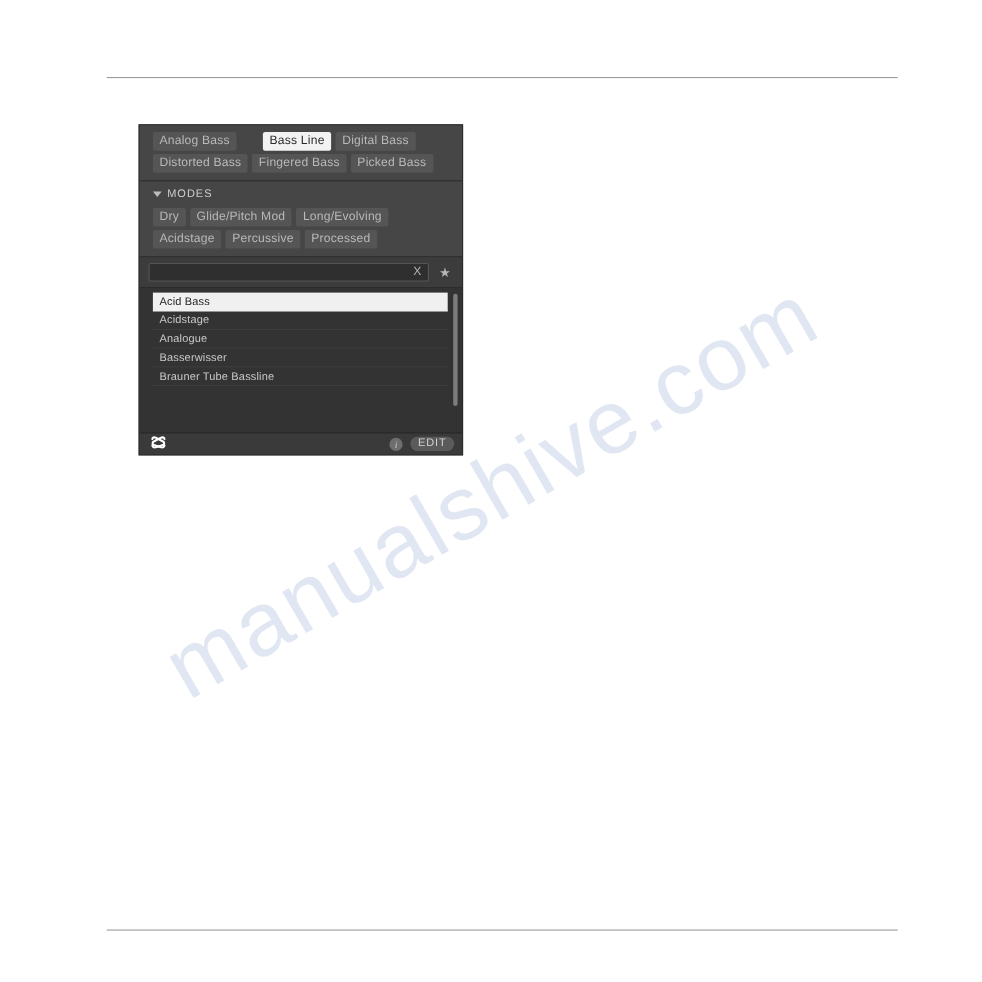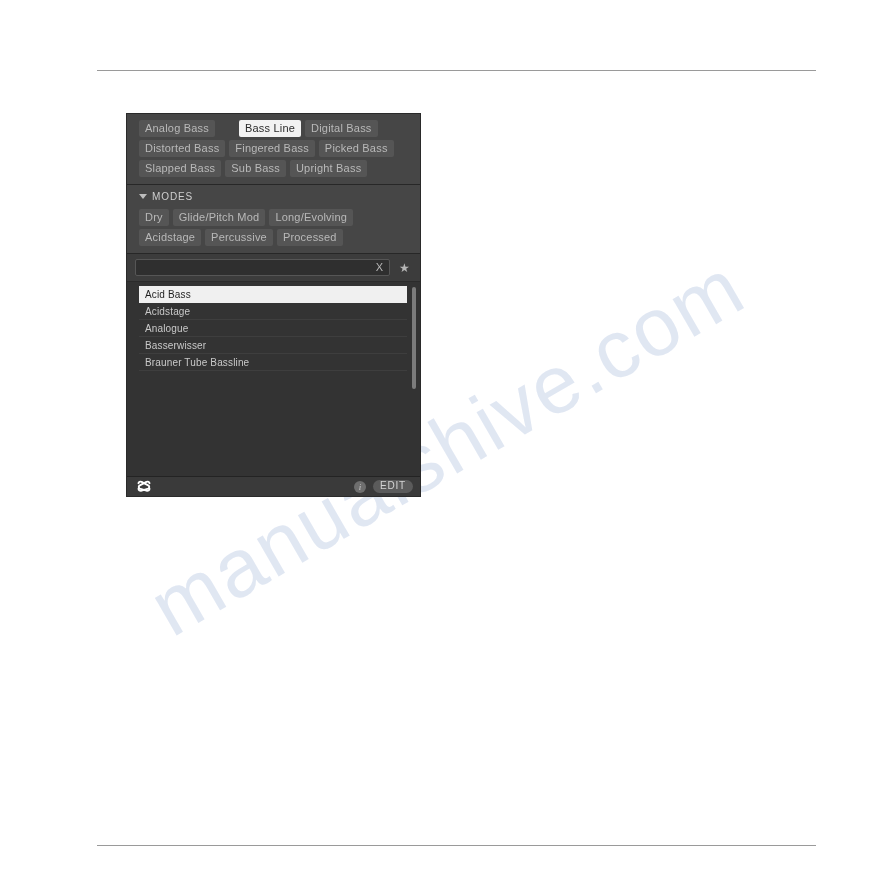--- a/index.html
+++ b/index.html
@@ -41,21 +41,21 @@
     user-select: none;
     opacity: .95;
   }
 
   
   .browser {
     position: absolute;
     left: 126px;
     top: 113px;
     width: 295px;
-    height: 384px;
+    height: 301px;
     background: #3c3c3c;
     border: 1px solid #2a2a2a;
     box-sizing: border-box;
     color: #d2d2d2;
     font-size: 11px;
     display: flex;
     flex-direction: column;
   }
 
   
@@ -251,25 +251,20 @@
     <div class="tag-row">
       <span class="tag">Analog Bass</span>
       <span class="tag selected">Bass Line</span>
       <span class="tag">Digital Bass</span>
     </div>
     <div class="tag-row">
       <span class="tag">Distorted Bass</span>
       <span class="tag">Fingered Bass</span>
       <span class="tag">Picked Bass</span>
     </div>
-    <div class="tag-row">
-      <span class="tag">Slapped Bass</span>
-      <span class="tag">Sub Bass</span>
-      <span class="tag">Upright Bass</span>
-    </div>
   </div>
 
   <div class="tag-section modes">
     <div class="section-header">
       <span class="caret"></span>
       <span>MODES</span>
     </div>
     <div class="tag-row">
       <span class="tag">Dry</span>
       <span class="tag">Glide/Pitch Mod</span>

